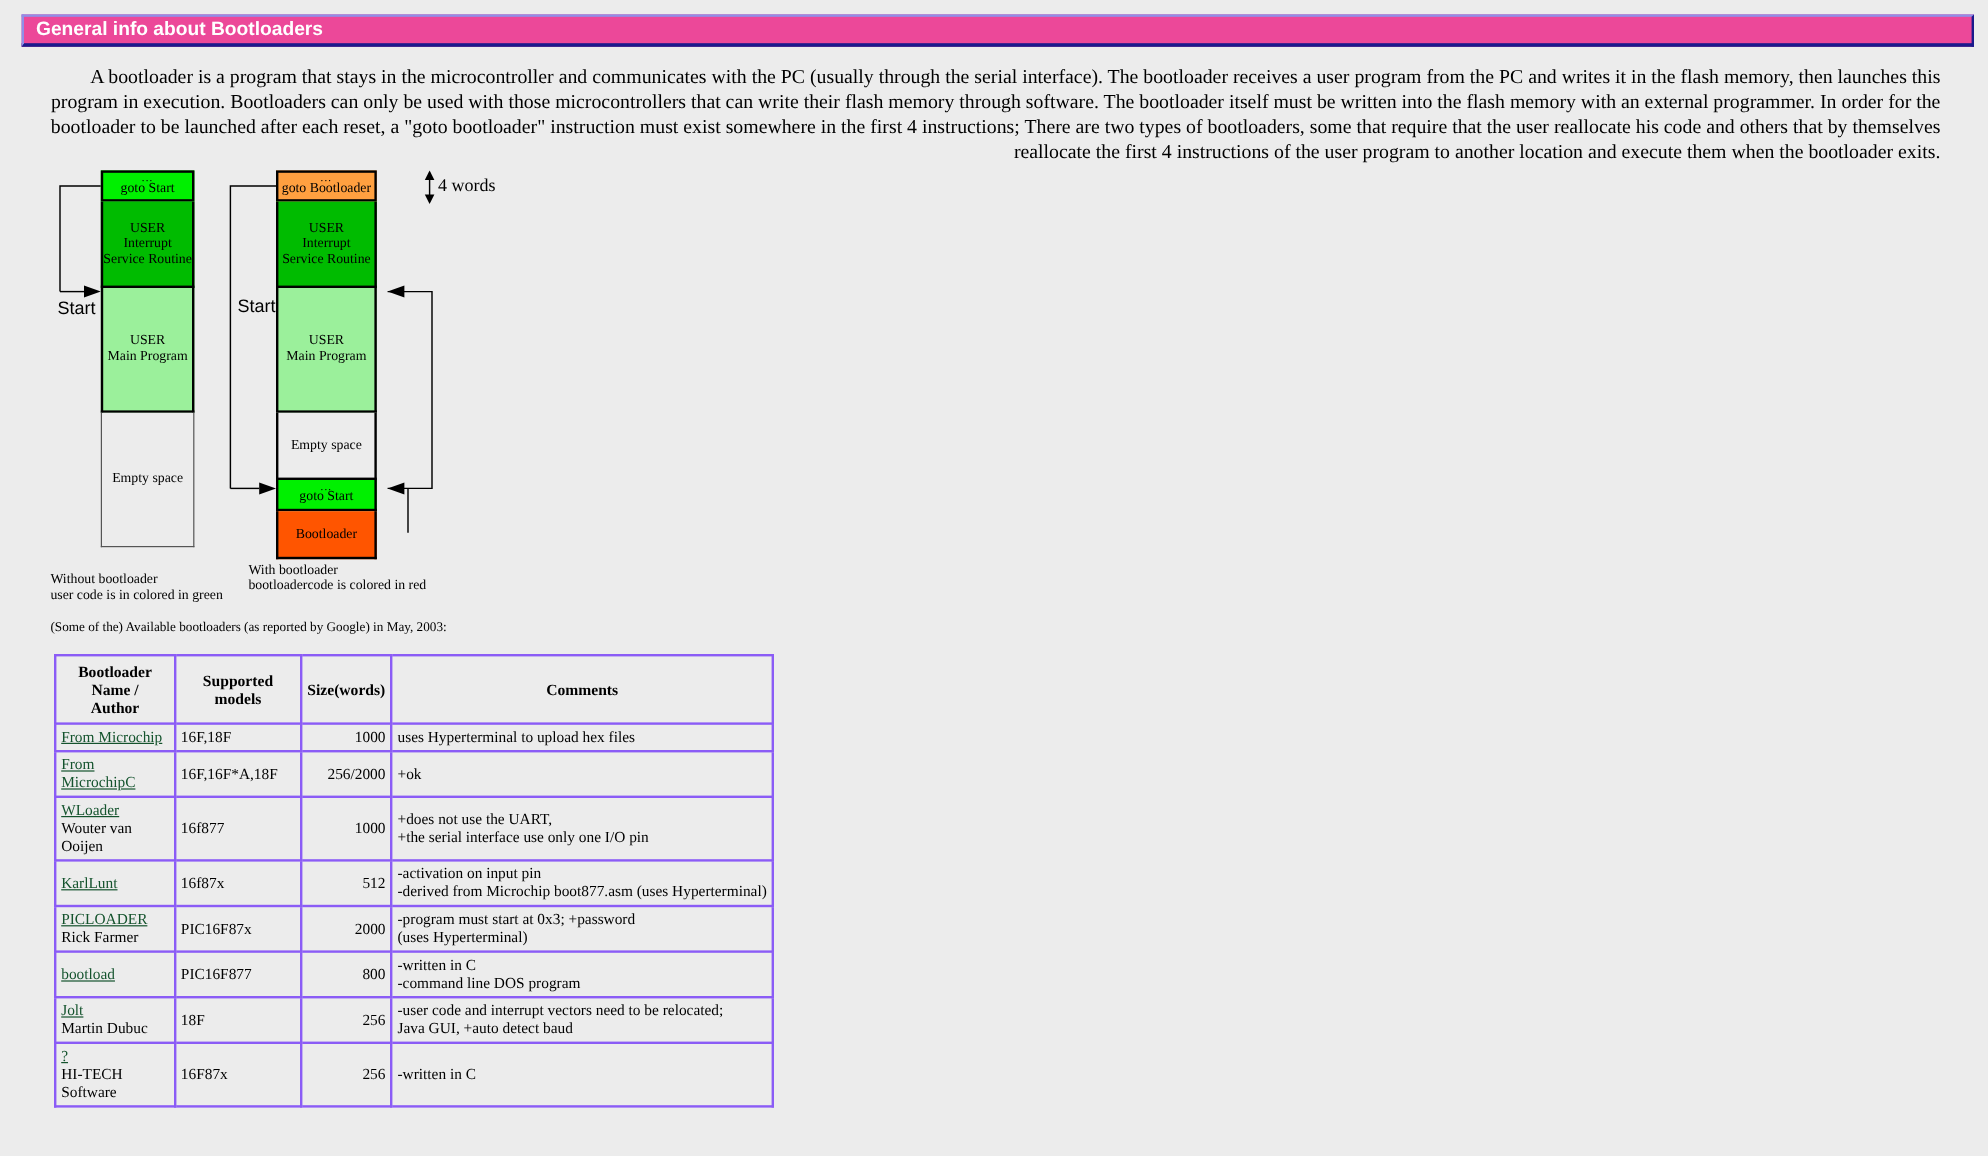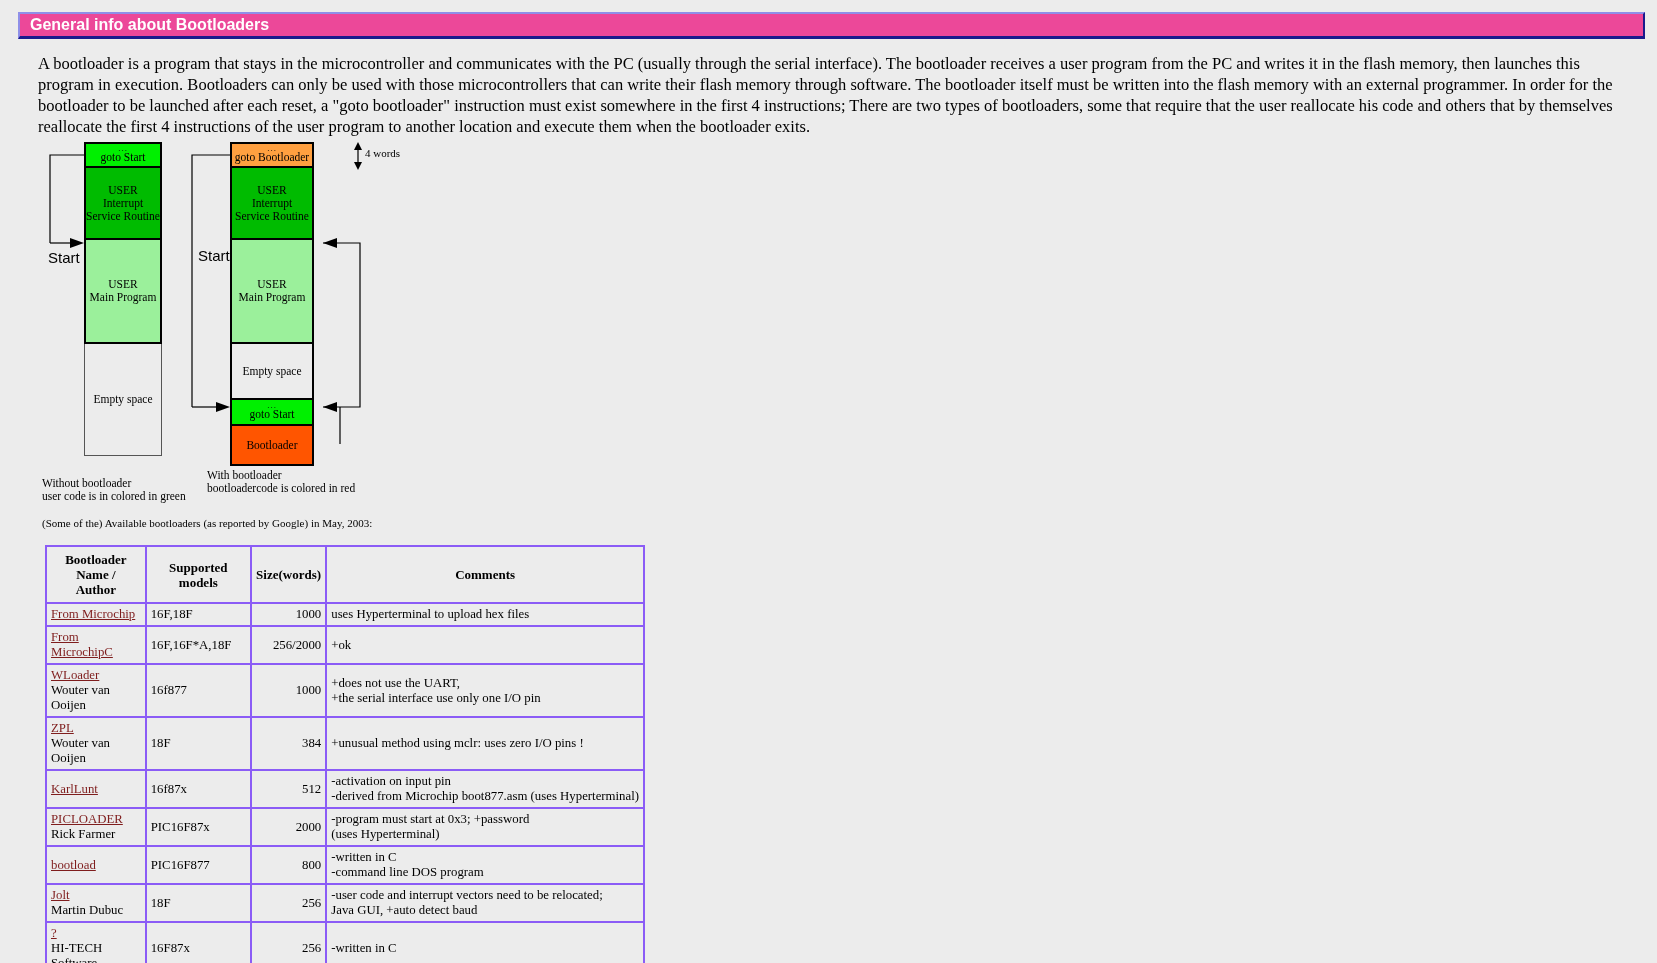--- a/index.html
+++ b/index.html
@@ -33,24 +33,24 @@
     color: #ffffff;
     font-family: "Liberation Sans", "DejaVu Sans", sans-serif;
     font-weight: bold;
     font-size: 16px;
     letter-spacing: 0px;
     box-sizing: content-box;
   }
 
   
   .intro {
-    margin: 14px 40px 0 38px;
+    margin: 14px 40px 0 19px;
     font-size: 16.5px;
     line-height: 21px;
-    text-align: left;
+    text-align: right;
   }
 
   
   .diagrams {
     position: relative;
     margin-left: 40px;
     margin-top: 2px;
     height: 370px;
     width: 640px;
   }
@@ -89,21 +89,21 @@
     font-family: "Liberation Serif", "DejaVu Serif", serif;
     white-space: nowrap;
   }
   .startlabel {
     position: absolute;
     font-size: 15px;
     font-family: Liberation Sans, sans-serif;
   }
   .wordslabel {
     position: absolute;
-    font-size: 11px;
+    font-size: 15px;
     font-family: "Liberation Serif", "DejaVu Serif", serif;
     white-space: nowrap;
   }
   .svg-overlay {
     position: absolute;
     left: 0; top: 0;
     width: 640px; height: 370px;
     pointer-events: none;
   }
 
@@ -138,21 +138,21 @@
   }
   .col-name  { width: 128px; }
   .col-model { width: 126px; }
   .col-size  { width: 66px; text-align: right; }
   .col-cmt   { }
   td.c-name  { vertical-align: top; padding-top: 4px; }
   td.c-model { vertical-align: middle; }
   td.c-size  { text-align: right; vertical-align: middle; }
   td.c-cmt   { vertical-align: middle; }
   a.bl-link {
-    color: #7f1d1d;
+    color: #14532d;
   }
   .author { color: #000; display: block; }
   .cmt-line { display: block; white-space: nowrap; }
 </style>
 </head>
 <body>
 
 <div class="titlebar-wrap">
   <div class="titlebar">
     <span>General info about Bootloaders</span>
@@ -276,28 +276,20 @@
       <tr>
         <td class="c-name"><a class="bl-link" href="#">WLoader</a><span class="author">Wouter van Ooijen</span></td>
         <td class="c-model">16f877</td>
         <td class="c-size">1000</td>
         <td class="c-cmt">
           <span class="cmt-line">+does not use the UART,</span>
           <span class="cmt-line">+the serial interface use only one I/O pin</span>
         </td>
       </tr>
       <tr>
-        <td class="c-name"><a class="bl-link" href="#">ZPL</a><span class="author">Wouter van Ooijen</span></td>
-        <td class="c-model">18F</td>
-        <td class="c-size">384</td>
-        <td class="c-cmt">
-          <span class="cmt-line">+unusual method using mclr: uses zero I/O pins !</span>
-        </td>
-      </tr>
-      <tr>
         <td class="c-name"><a class="bl-link" href="#">KarlLunt</a></td>
         <td class="c-model">16f87x</td>
         <td class="c-size">512</td>
         <td class="c-cmt">
           <span class="cmt-line">-activation on input pin</span>
           <span class="cmt-line">-derived from Microchip boot877.asm (uses Hyperterminal)</span>
         </td>
       </tr>
       <tr>
         <td class="c-name"><a class="bl-link" href="#">PICLOADER</a><span class="author">Rick Farmer</span></td>

